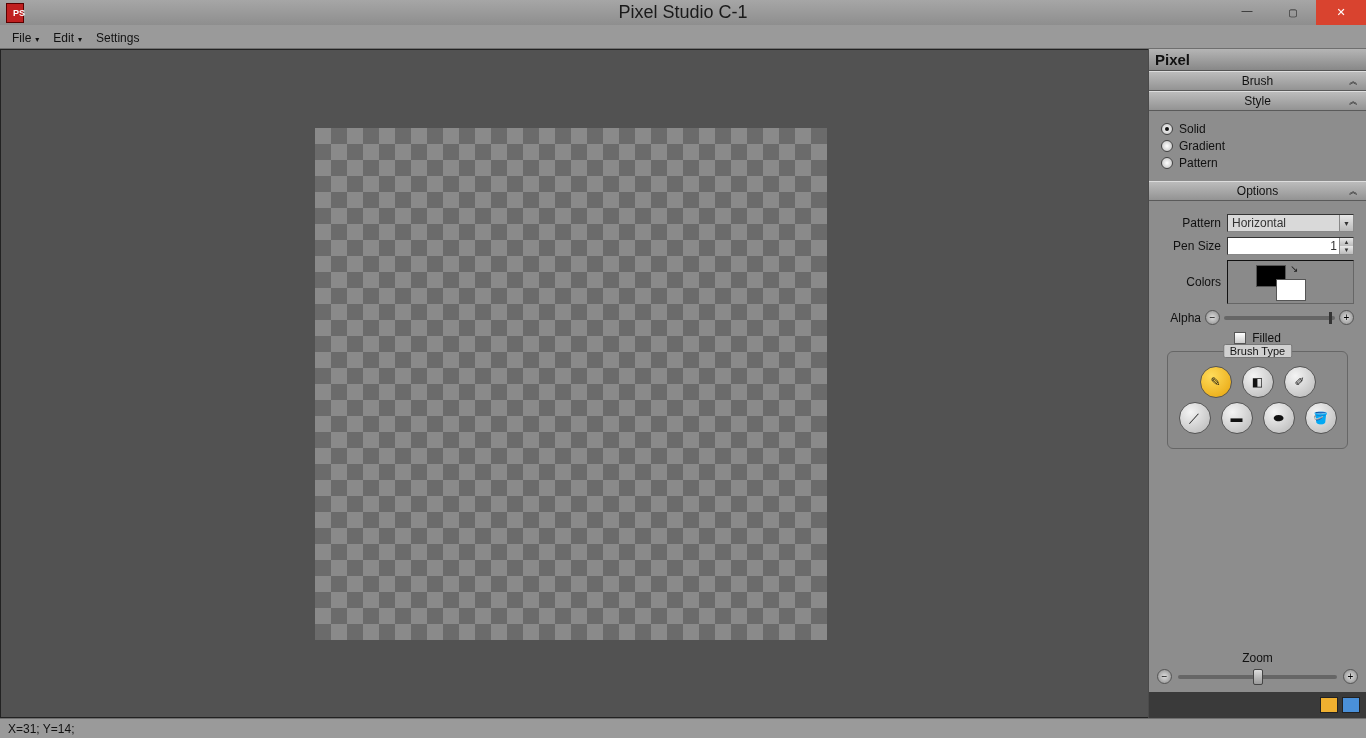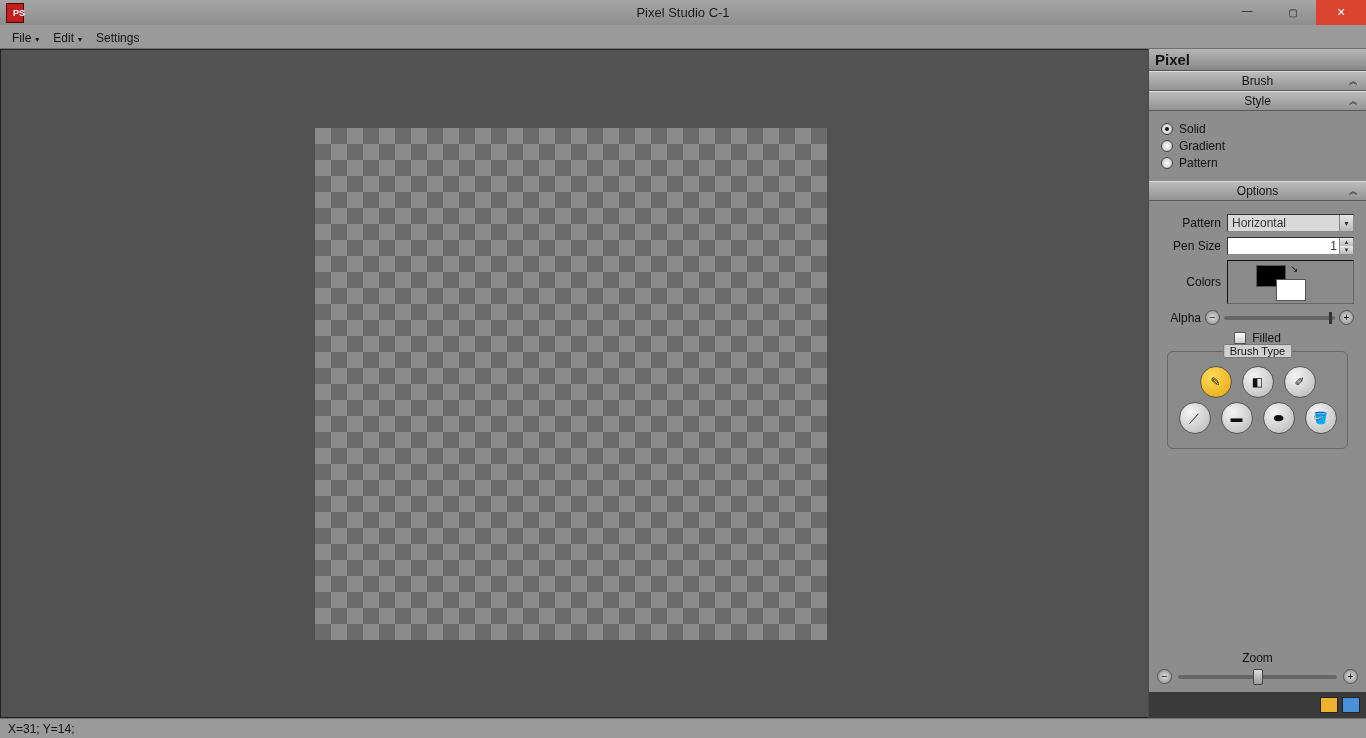--- a/index.html
+++ b/index.html
@@ -1,21 +1,21 @@
 <!DOCTYPE html>
 <html><head>
 <meta charset="utf-8">
 <style>
 * { margin: 0; padding: 0; box-sizing: border-box; font-family: "Segoe UI", Tahoma, sans-serif; font-size: 12px; user-select: none; }
 body { width: 1366px; height: 738px; background: #858585; overflow: hidden; display: flex; flex-direction: column; }
 
 
 .titlebar { height: 25px; background: linear-gradient(#a6a6a6, #8e8e8e); display: flex; align-items: center; position: relative; }
 .app-icon { width: 18px; height: 20px; background: #c02020; color: #fff; font-weight: bold; font-size: 9px; display: flex; align-items: center; justify-content: center; margin-left: 6px; border: 1px solid #5a0000; padding-left: 8px; }
-.title-text { position: absolute; left: 50%; transform: translateX(-50%); color: #1a1a1a; font-size: 13px; }
+.title-text { position: absolute; left: 50%; transform: translateX(-50%); color: #1a1a1a; font-size: 18px; }
 .win-controls { margin-left: auto; display: flex; height: 100%; }
 .win-btn { width: 46px; height: 100%; display: flex; align-items: center; justify-content: center; color: #222; }
 .win-btn.close { background: #d9432f; color: #fff; width: 50px; }
 .win-btn.close::before { content: "✕"; font-size: 11px; }
 .win-btn.max::before { content: "▢"; font-size: 10px; }
 .win-btn.min::before { content: "—"; font-size: 11px; position: relative; top: -3px; }
 
 
 .menubar { height: 24px; background: #9a9a9a; display: flex; align-items: flex-end; padding-left: 6px; gap: 2px; border-bottom: 1px solid #6f6f6f; }
 .menu-item { padding: 3px 6px; color: #111; }

